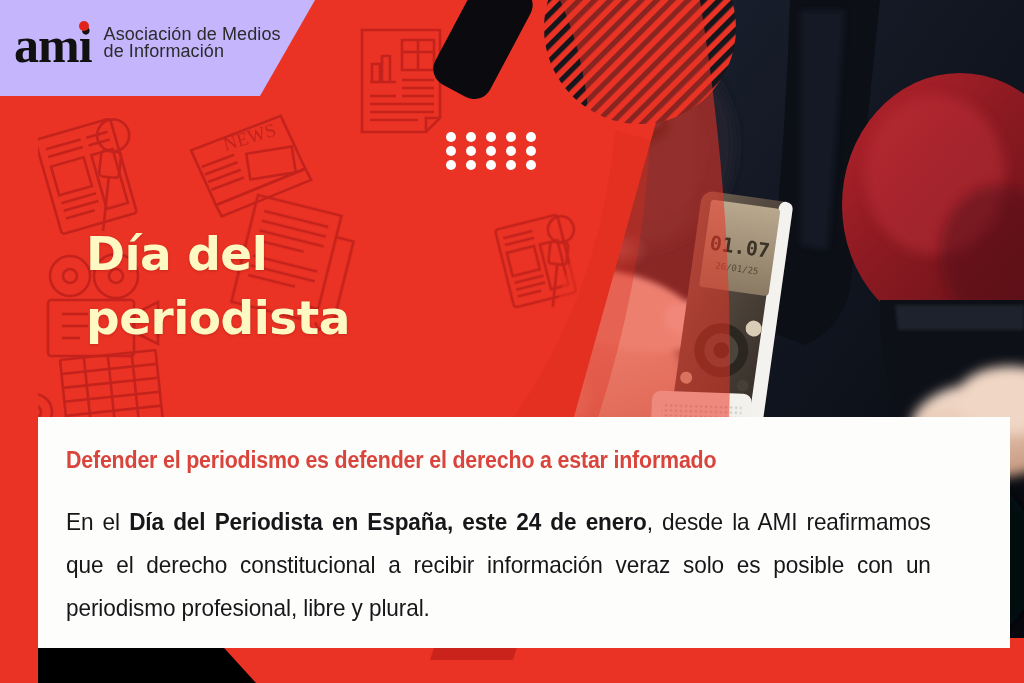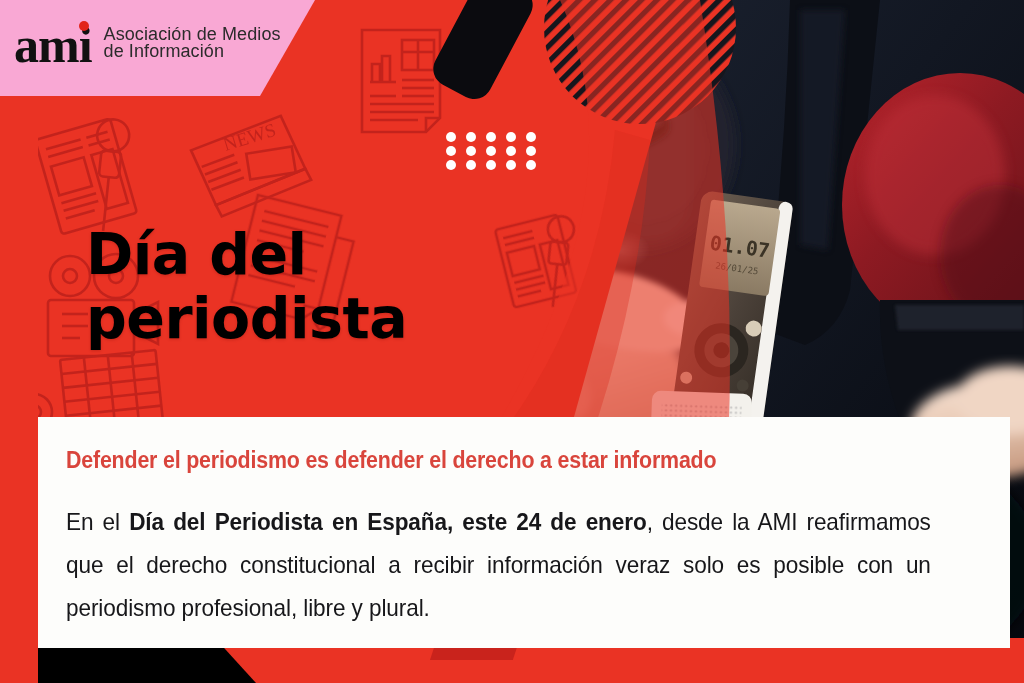--- a/index.html
+++ b/index.html
@@ -44,21 +44,21 @@
     position: absolute; left: 0; top: 0;
     width: 1024px; height: 683px;
     pointer-events: none;
   }
 
   
   .logo-plate {
     position: absolute;
     left: 0; top: 0;
     width: 315px; height: 96px;
-    background: #f9a8d4;
+    background: #c4b5fd;
     clip-path: polygon(0 0, 315px 0, 260px 96px, 0 96px);
     z-index: 30;
   }
   .logo-inner {
     position: absolute;
     left: 14px; top: 20px;
     display: flex;
     align-items: flex-start;
   }
   .logo-ami {
@@ -87,24 +87,24 @@
     letter-spacing: 0.1px;
     white-space: pre-line;
   }
 
   
   .headline {
     position: absolute;
     left: 86px; top: 222px;
     width: 420px;
     z-index: 25;
-    color: #000000;
+    color: #fef9c3;
     font-family: "DejaVu Sans", sans-serif;
     font-weight: bold;
-    font-size: 57px;
+    font-size: 47px;
     line-height: 64px;
     letter-spacing: -0.5px;
     text-shadow: 0 1px 3px rgba(120,10,5,0.28);
     white-space: pre-line;
   }
 
   
   .content-box {
     position: absolute;
     left: 38px; top: 417px;

